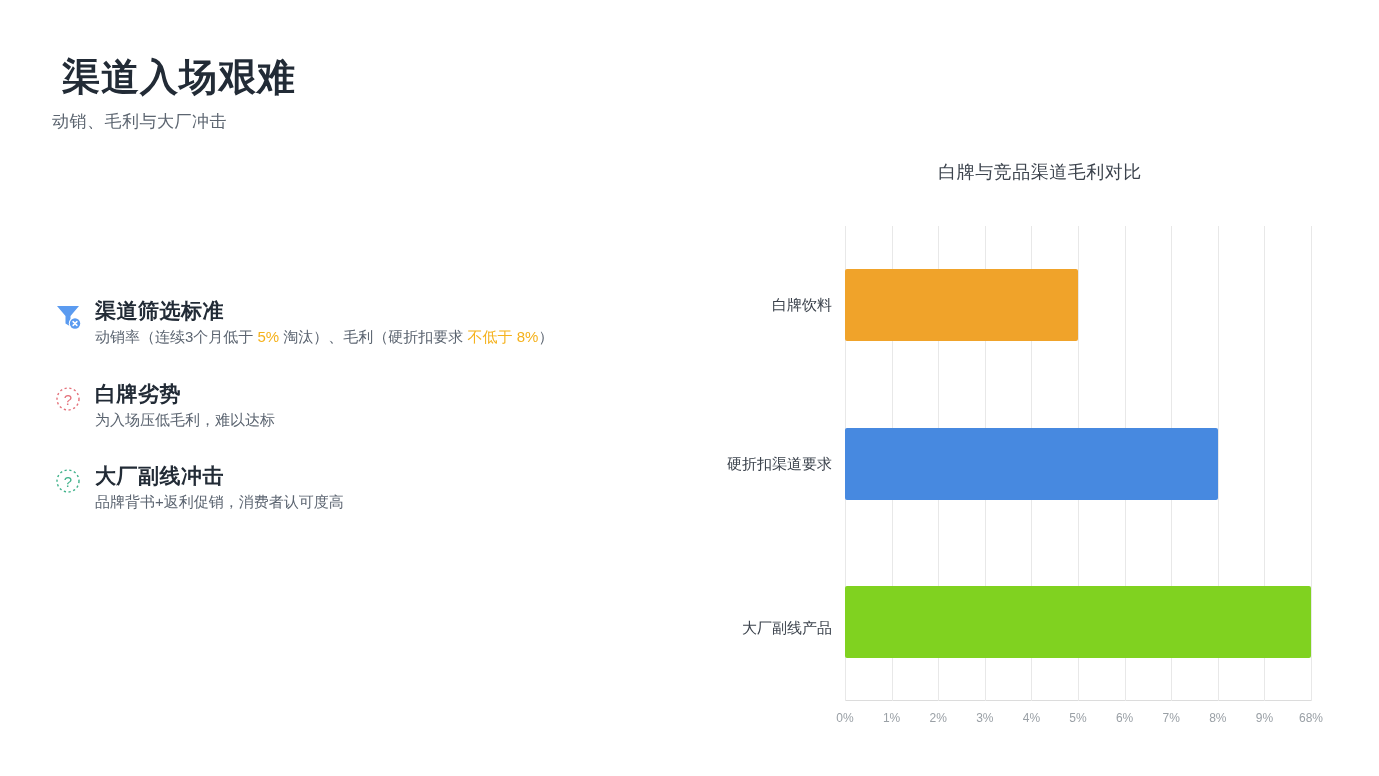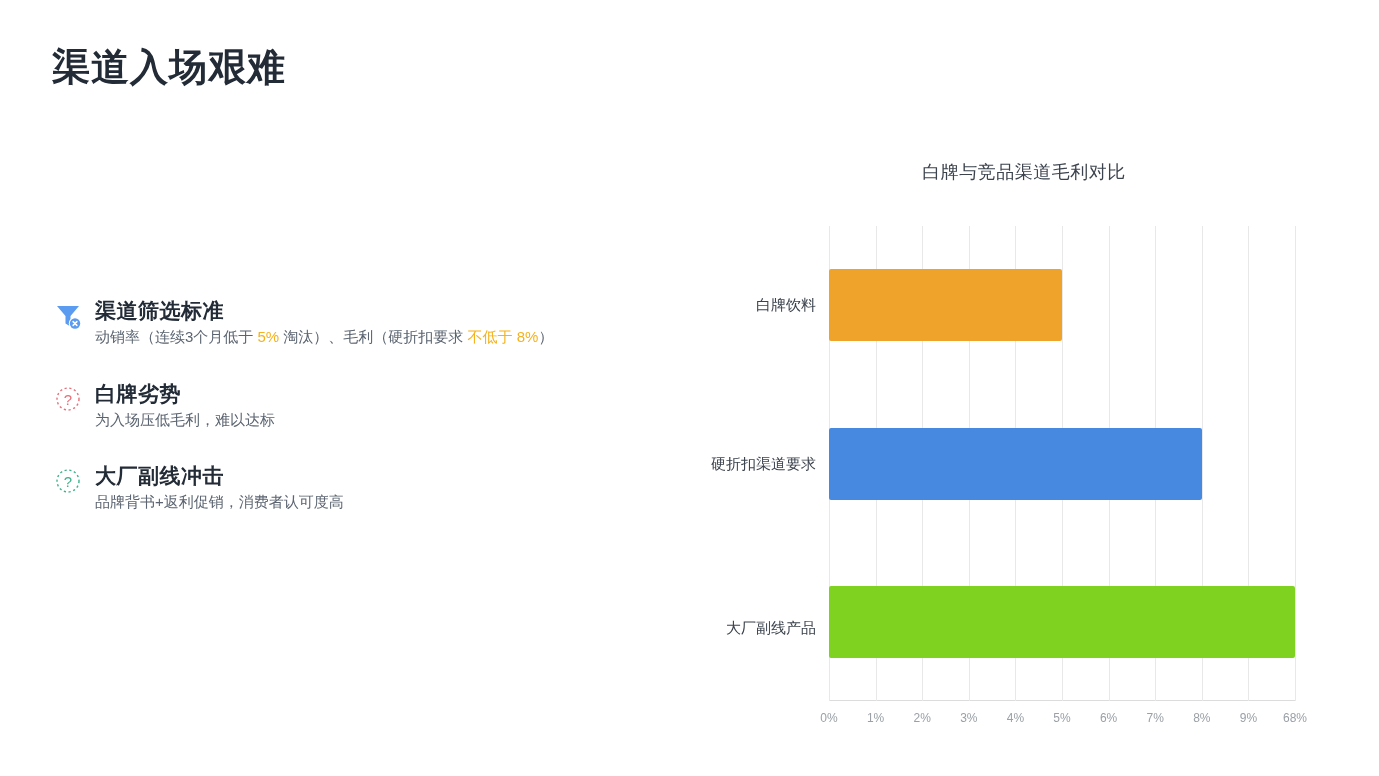--- a/index.html
+++ b/index.html
@@ -26,21 +26,21 @@
     left: 52px;
     top: 46px;
     width: 700px;
   }
   .slide-title {
     font-size: 38px;
     font-weight: bold;
     color: #222b36;
     letter-spacing: 1px;
     line-height: 1.15;
-    margin: 0;
+    margin: 10px;
   }
   .slide-subtitle {
     font-size: 17px;
     color: #5c6570;
     margin-top: 7px;
     letter-spacing: 0.5px;
   }
 
   
   .points {
@@ -76,21 +76,21 @@
     line-height: 1.75;
     max-width: 555px;
   }
   .point-body .hl {
     color: #f5b21d;
   }
 
   
   .chart {
     position: absolute;
-    left: 674px;
+    left: 690px;
     top: 160px;
     width: 660px;
     height: 570px;
   }
   .chart-title {
     text-align: center;
     font-size: 18px;
     color: #3c434d;
     letter-spacing: 0.5px;
     padding-left: 40px;
@@ -160,20 +160,21 @@
     white-space: nowrap;
   }
 </style>
 </head>
 <body>
 
 <div class="slide">
 
   <div class="header">
     <div class="slide-title">渠道入场艰难</div>
+    <div class="slide-subtitle">动销、毛利与大厂冲击</div>
   </div>
 
   <div class="points">
 
     <div class="point">
       <span class="point-icon">
         <svg viewBox="0 0 32 32" width="32" height="32">
           <path d="M5 6 h22 l-8.5 10 v10.5 l-5 -3 v-7.5 z" fill="#5b9bf0"></path>
           <circle cx="23" cy="23.5" r="6.2" fill="#ffffff"></circle>
           <circle cx="23" cy="23.5" r="5.2" fill="#5b9bf0"></circle>

